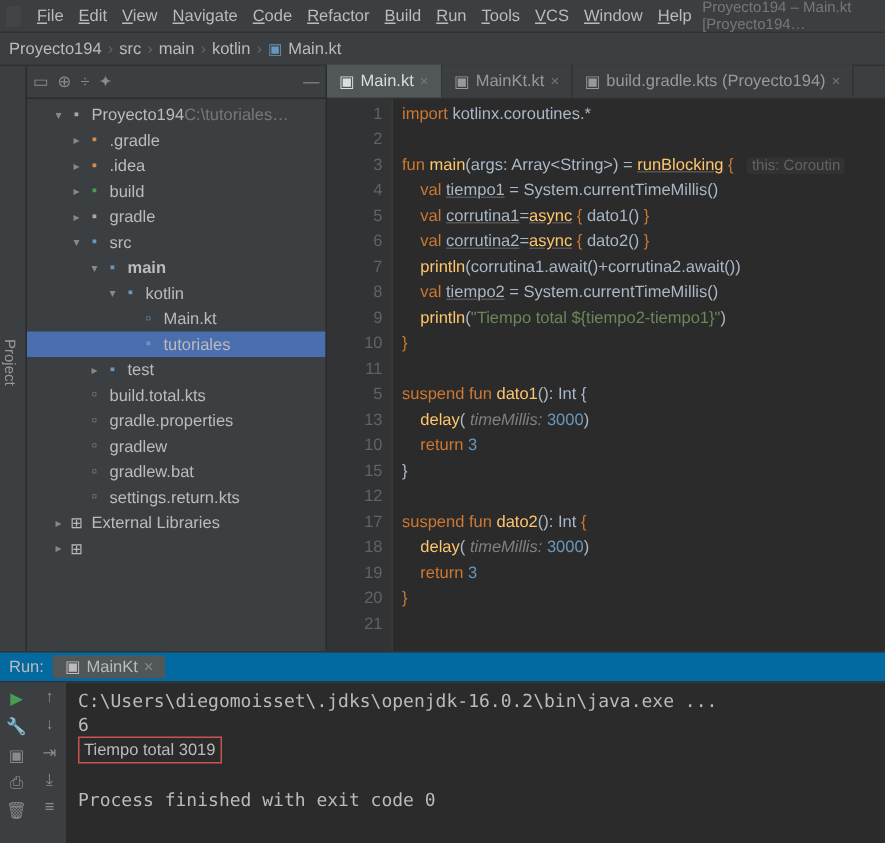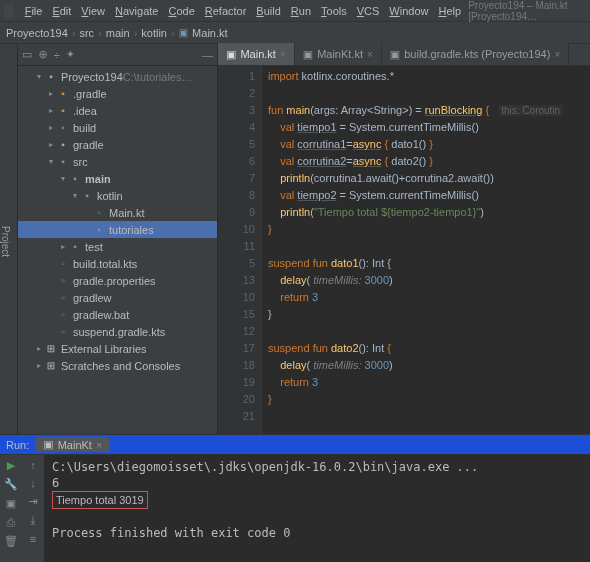--- a/index.html
+++ b/index.html
@@ -42,21 +42,21 @@
 .code { flex: 1; padding: 2px 0 0 6px; line-height: 17px; white-space: pre; color: #a9b7c6; position: relative; }
 .code .line { height: 17px; }
 .kw { color: #cc7832; }
 .fn { color: #ffc66d; }
 .str { color: #6a8759; }
 .num { color: #6897bb; }
 .param { color: #808080; font-style: italic; }
 .hint { color: #606366; background: #323232; padding: 0 3px; border-radius: 2px; font-size: 10px; }
 .ul { text-decoration: underline; text-decoration-color: #555; }
 .run-panel { border-top: 1px solid #323232; background: #2b2b2b; height: 128px; display: flex; flex-direction: column; }
-.run-header { height: 20px; background: #1d4ed8; display: flex; align-items: center; padding: 0 6px; gap: 6px; border-bottom: 1px solid #323232; text-align: right; }
+.run-header { height: 20px; background: #0369a1; display: flex; align-items: center; padding: 0 6px; gap: 6px; border-bottom: 1px solid #323232; text-align: right; }
 .run-tab { background: #515658; padding: 1px 8px; display: flex; align-items: center; gap: 4px; }
 .run-body { flex: 1; display: flex; }
 .run-tools { width: 44px; background: #3c3f41; display: flex; }
 .run-tools-col { width: 22px; display: flex; flex-direction: column; align-items: center; padding-top: 4px; gap: 6px; color: #8a8a8a; font-size: 11px; }
 .run-tools-col span { cursor: pointer; }
 .run-out { flex: 1; padding: 4px 8px; font-family: "Consolas", monospace; font-size: 12px; color: #bbb; line-height: 16px; white-space: pre; border-radius: 32px; }
 .hl { border: 1px solid #c75450; padding: 0 3px; display: inline-block; }
 .play { color: #499c54; }
 </style>
 </head>
@@ -177,31 +177,30 @@
           <span class="tree-label">gradlew</span>
         </div>
         <div class="tree-row" style="padding-left: 28px;">
           <span class="arrow"></span>
           <span class="ticon file-g">▫</span>
           <span class="tree-label">gradlew.bat</span>
         </div>
         <div class="tree-row" style="padding-left: 28px;">
           <span class="arrow"></span>
           <span class="ticon file-g">▫</span>
-          <span class="tree-label">suspend.gradle.kts</span>
+          <span class="tree-label">settings.return.kts</span>
         </div>
         <div class="tree-row" style="padding-left: 16px;">
           <span class="arrow">▸</span>
           <span class="ticon lib">⊞</span>
           <span class="tree-label">External Libraries</span>
         </div>
         <div class="tree-row" style="padding-left: 16px;">
           <span class="arrow">▸</span>
           <span class="ticon lib">⊞</span>
-          <span class="tree-label">Scratches and Consoles</span>
         </div>
       </div>
   </div>
 
   <div class="editor">
     <div class="tabs" id="tabs">
         <div class="tab active">
           <span class="fileicon">▣</span>
           <span>Main.kt</span>
           <span class="close">×</span>

